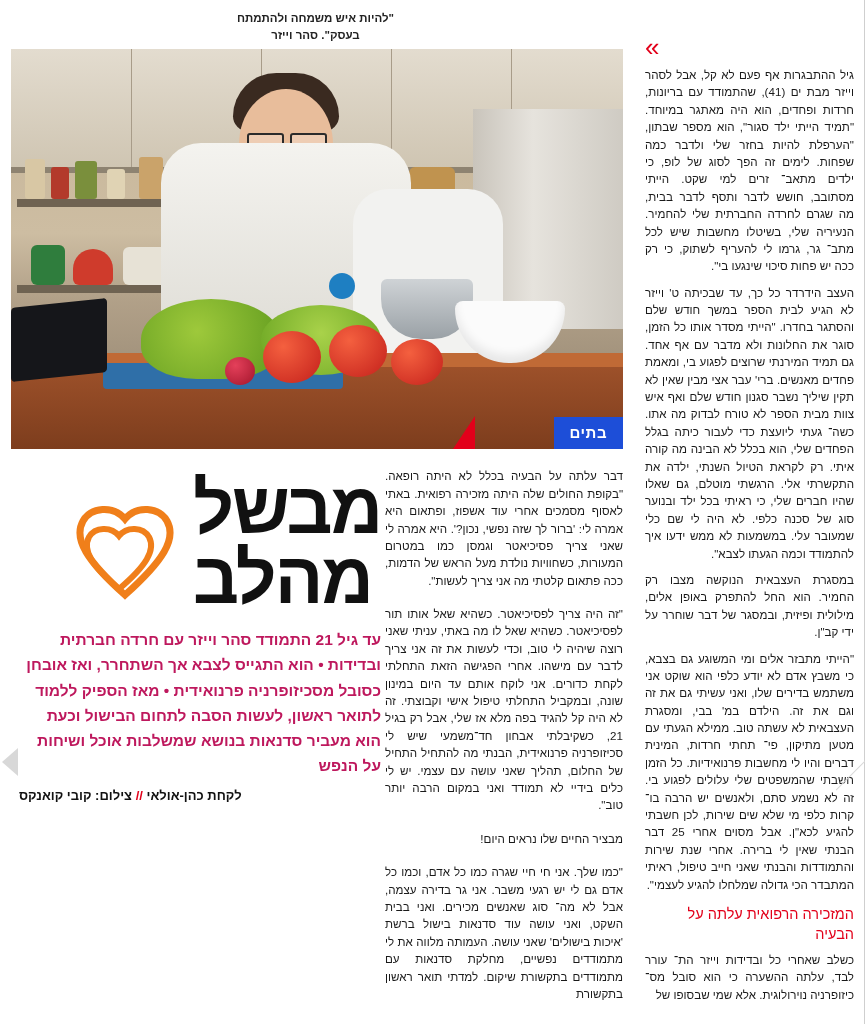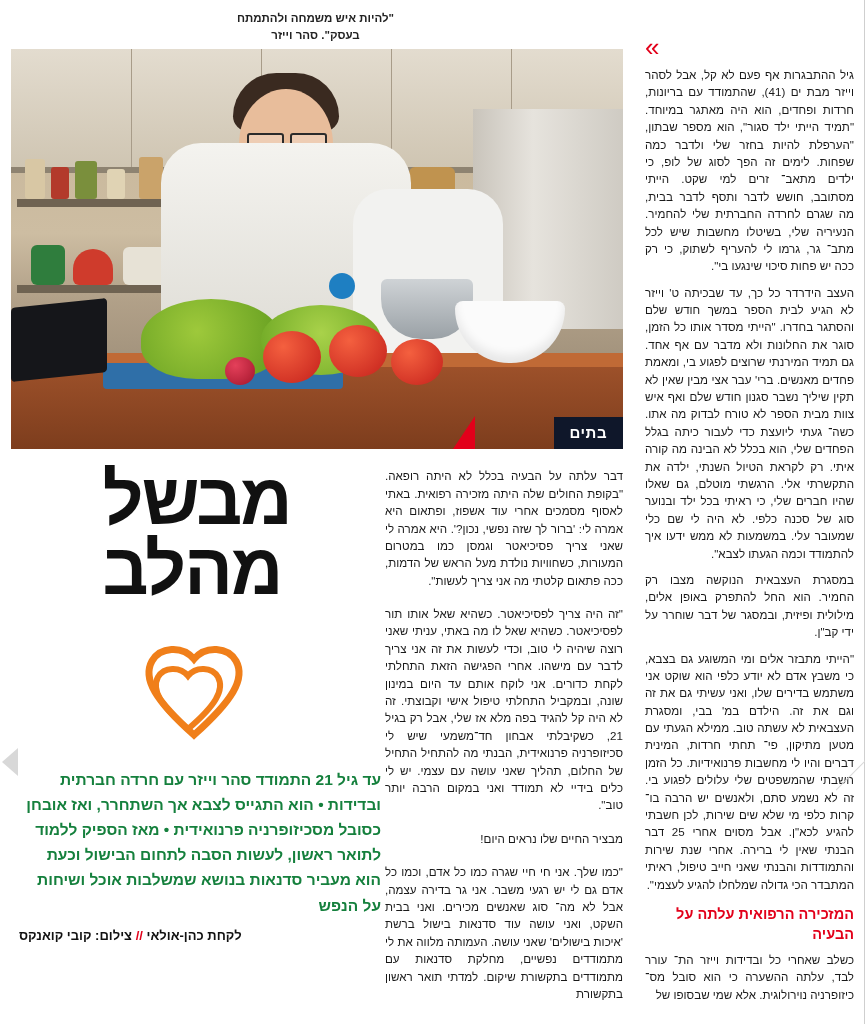--- a/index.html
+++ b/index.html
@@ -97,33 +97,33 @@
     background:radial-gradient(circle at 40% 40%,#9ec93b,#5f9a1e);}
   .lettuce2{position:absolute;bottom:74px;left:250px;width:120px;height:70px;border-radius:50%;
     background:radial-gradient(circle at 50% 40%,#a9d24a,#6aa522);}
   .tomato{position:absolute;bottom:66px;width:58px;height:52px;border-radius:50%;
     background:radial-gradient(circle at 35% 30%,#f4603f,#c4201b);}
   .cuttingboard{position:absolute;bottom:60px;left:92px;width:240px;height:26px;background:#2f6fa8;border-radius:4px;}
   .laptop{position:absolute;bottom:72px;left:0;width:96px;height:74px;background:#15161a;border-radius:4px;transform:skewY(-6deg);}
   
   .red-tag{
     position:absolute;right:0;bottom:0;
-    background:#0f172a;color:#fff;
+    background:#1d4ed8;color:#fff;
     font-size:15px;font-weight:bold;
     padding:7px 16px 8px 16px;
     letter-spacing:.5px;
   }
   .red-corner{
     position:absolute;right:148px;bottom:0;width:0;height:0;
     border-style:solid;border-width:0 0 33px 22px;border-color:transparent transparent #e2001a transparent;
   }
 
   
   .headline-row{
-    display:flex;flex-direction:column;align-items:center;
+    display:flex;flex-direction:row;align-items:flex-end;
     margin-top:14px;
   }
   .headline{
     text-align:left;
     direction:rtl;
     flex:0 0 auto;
     margin-right:0;
     padding-left:4px;
   }
   .headline .l1,.headline .l2{
@@ -151,21 +151,21 @@
   .left-intro p{margin:16px 0 8px 0;}
   .left-intro .bold-lead{font-weight:normal;}
 
   
   .standfirst{
     direction:rtl;
     text-align:right;
     font-size:15.5px;
     line-height:1.62;
     font-weight:bold;
-    color:#15803d;
+    color:#be185d;
     margin-top:14px;
     width:362px;
     margin-left:auto;
   }
   .byline{
     direction:rtl;text-align:left;
     font-size:13px;font-weight:bold;margin-top:10px;color:#111;
     width:362px;margin-left:auto;
   }
   .byline .sep{color:#e2001a;font-weight:bold;}
@@ -177,21 +177,21 @@
 
   
   .side-col .chev{
     color:#e2001a;font-size:26px;line-height:1;letter-spacing:-3px;
     text-align:left;margin:26px 0 6px 0;direction:ltr;
   }
   .side-col p{
     font-size:11.6px;line-height:1.5;text-align:justify;direction:rtl;margin:0 0 9px 0;
   }
   .side-sub{
-    color:#e2001a;font-weight:bold;font-size:14.5px;line-height:1.35;
+    color:#e2001a;font-weight:normal;font-size:14.5px;line-height:1.35;
     direction:rtl;text-align:right;margin:12px 0 7px 0;
   }
   .arrow-left{
     position:absolute;left:2px;top:748px;width:0;height:0;
     border-style:solid;border-width:14px 16px 14px 0;border-color:transparent #d8d8d8 transparent transparent;
   }
   .arrow-rb{
     position:absolute;left:848px;top:760px;width:14px;height:40px;
     border-top:1px solid #d8d8d8;border-left:1px solid #d8d8d8;transform:rotate(45deg);
   }

